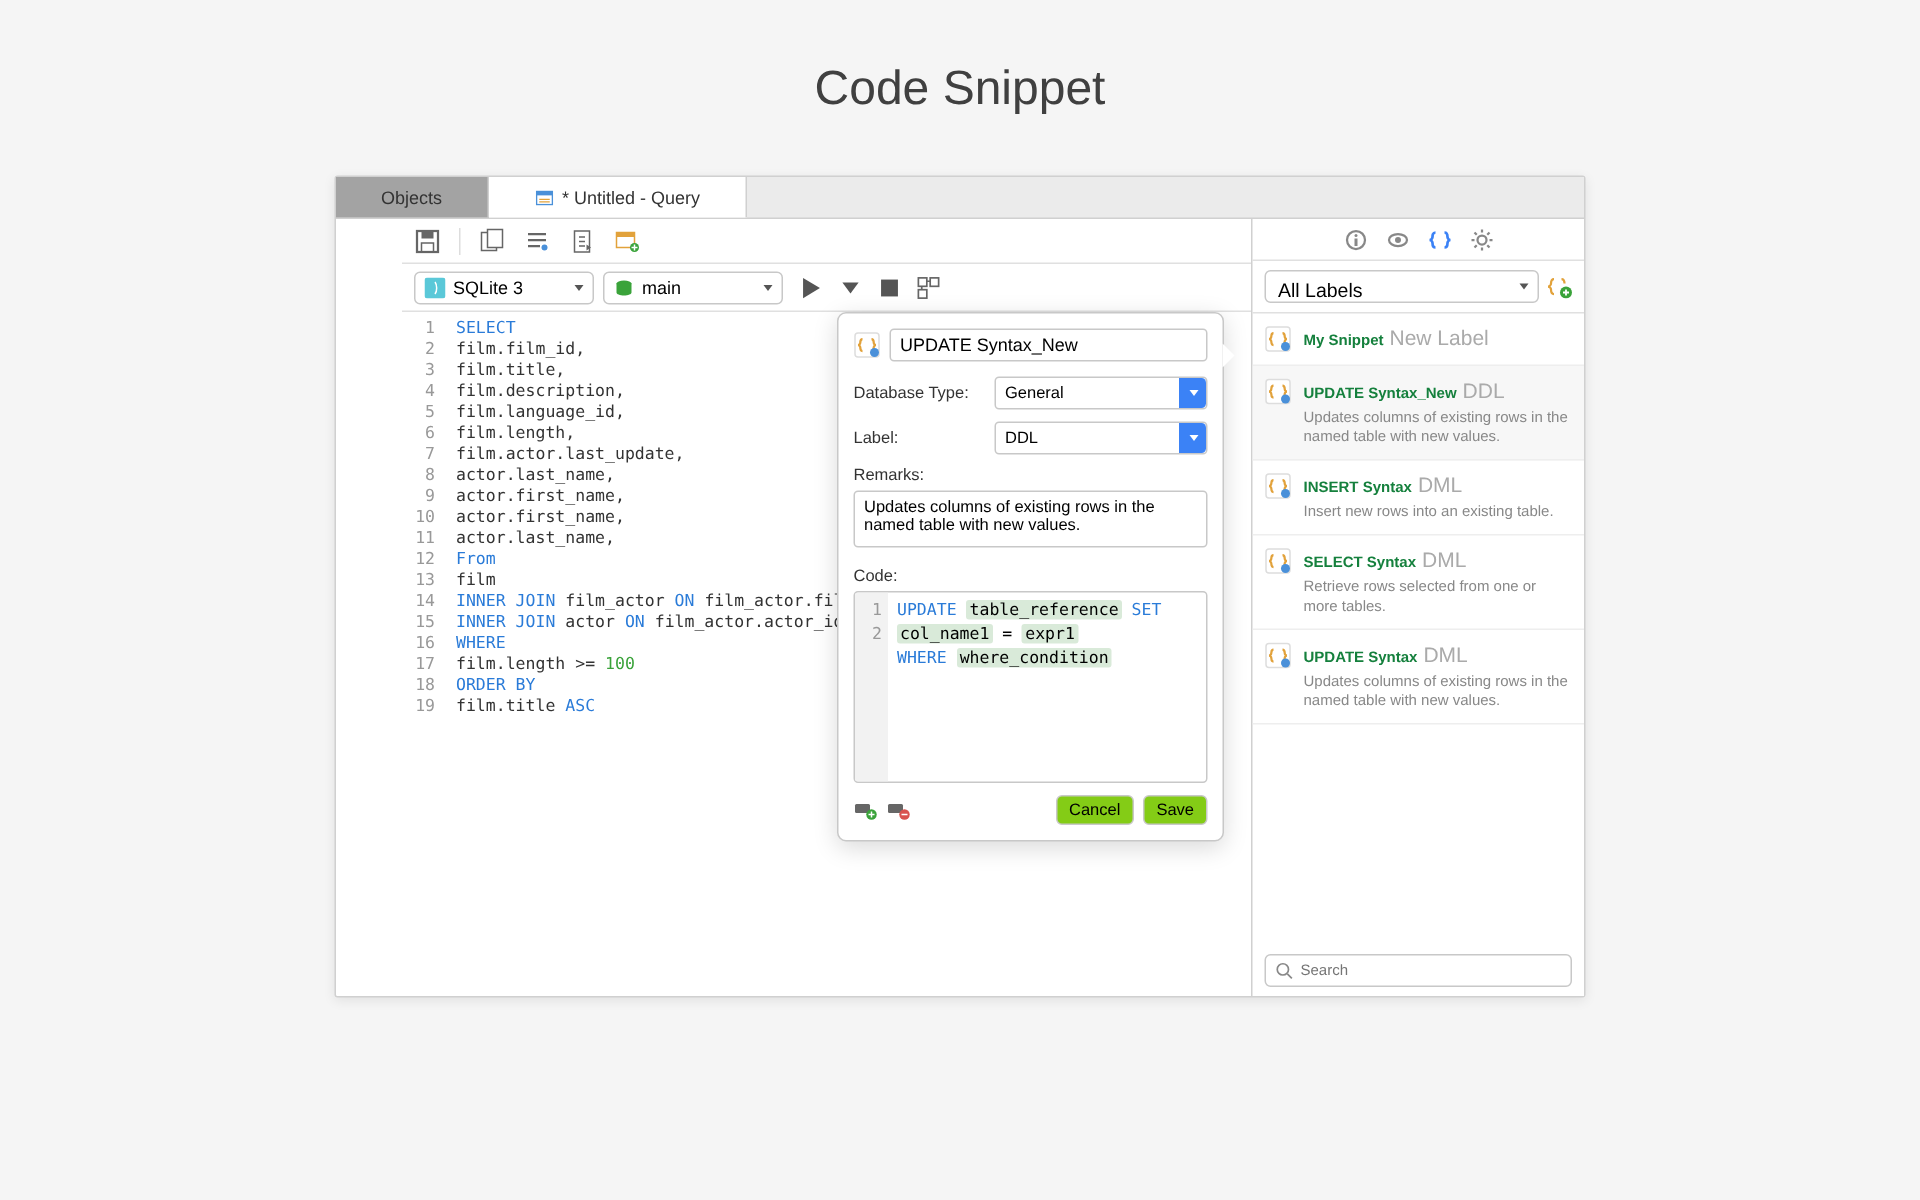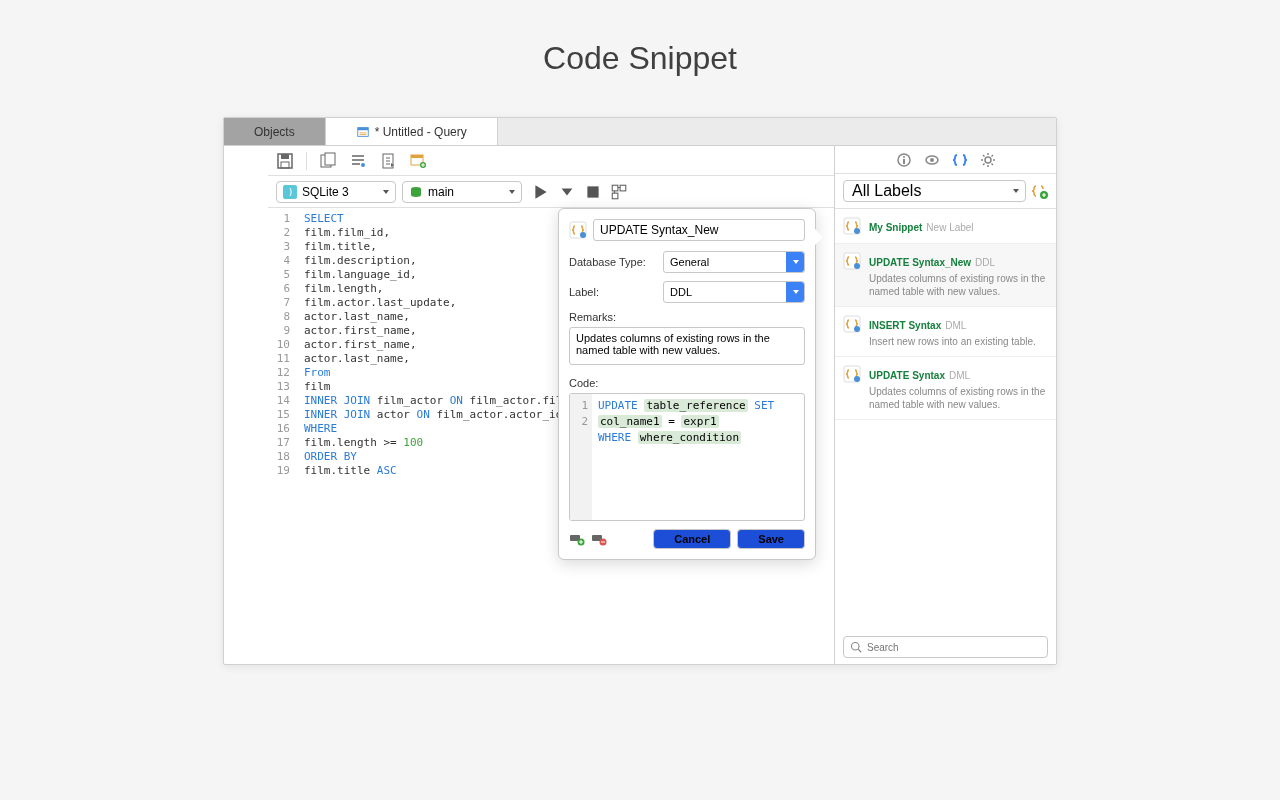--- a/index.html
+++ b/index.html
@@ -165,24 +165,24 @@
   gap: 6px;
   align-items: center;
   border-bottom: 1px solid #e0e0e0;
 }
 .labels-select {
   flex: 1;
   height: 22px;
   border: 1px solid #c8c8c8;
   border-radius: 4px;
   padding: 0 18px 0 8px;
-  font-size: 16px;
+  font-size: 13px;
   position: relative;
   display: flex;
-  align-items: center;
+  align-items: flex-end;
   cursor: pointer;
 }
 .labels-select::after {
   content: "";
   position: absolute;
   right: 6px;
   top: 8px;
   width: 0; height: 0;
   border-left: 3px solid transparent;
   border-right: 3px solid transparent;
@@ -212,21 +212,21 @@
   width: 18px;
   height: 18px;
 }
 .snippet-title {
   font-size: 10px;
   font-weight: 600;
   color: #15803d;
   display: inline;
 }
 .snippet-tag {
-  font-size: 10px;
+  font-size: 14px;
   color: #aaa;
   margin-left: 4px;
 }
 .snippet-desc {
   font-size: 10px;
   color: #888;
   margin-top: 2px;
   line-height: 13px;
 }
 .search-box {
@@ -376,27 +376,26 @@
   display: flex;
   justify-content: space-between;
   align-items: center;
   margin-top: 8px;
 }
 .pop-footer-left {
   display: flex;
   gap: 6px;
 }
 .pop-btn {
-  padding: 3px 20px;
+  padding: 3px 8px;
   font-size: 11px;
   border: 1px solid #c8c8c8;
   border-radius: 4px;
-  background: #1d4ed8;
-  cursor: pointer;
-  font-weight: bold;
+  background: #84cc16;
+  cursor: pointer;
 }
 .small-action-icon {
   width: 16px; height: 14px;
   cursor: pointer;
 }
 svg { display: block; }
 </style>
 </head>
 <body>
 
@@ -617,20 +616,27 @@
                 <path d="M6 5c-1.5 0-1.5 1.5-1.5 2.5S3.5 9 3 9c.5 0 1.5.5 1.5 1.5S4.5 13 6 13M12 5c1.5 0 1.5 1.5 1.5 2.5S14.5 9 15 9c-.5 0-1.5.5-1.5 1.5s0 2.5-1.5 2.5" stroke="#e2a23b" stroke-width="1.5" fill="none"></path>
                 <circle cx="14" cy="14" r="3" fill="#4a90d9"></circle>
               </svg>
             </span><span class="snippet-title">INSERT Syntax</span><span class="snippet-tag">DML</span><div class="snippet-desc">Insert new rows into an existing table.</div></div>
           <div class="snippet-item"><span class="snippet-item-icon">
               <svg viewBox="0 0 18 18">
                 <rect x="1" y="1" width="16" height="16" rx="2" fill="#fff" stroke="#ddd"></rect>
                 <path d="M6 5c-1.5 0-1.5 1.5-1.5 2.5S3.5 9 3 9c.5 0 1.5.5 1.5 1.5S4.5 13 6 13M12 5c1.5 0 1.5 1.5 1.5 2.5S14.5 9 15 9c-.5 0-1.5.5-1.5 1.5s0 2.5-1.5 2.5" stroke="#e2a23b" stroke-width="1.5" fill="none"></path>
                 <circle cx="14" cy="14" r="3" fill="#4a90d9"></circle>
               </svg>
+            </span><span class="snippet-title">SELECT Syntax</span><span class="snippet-tag">DML</span><div class="snippet-desc">Retrieve rows selected from one or more tables.</div></div>
+          <div class="snippet-item"><span class="snippet-item-icon">
+              <svg viewBox="0 0 18 18">
+                <rect x="1" y="1" width="16" height="16" rx="2" fill="#fff" stroke="#ddd"></rect>
+                <path d="M6 5c-1.5 0-1.5 1.5-1.5 2.5S3.5 9 3 9c.5 0 1.5.5 1.5 1.5S4.5 13 6 13M12 5c1.5 0 1.5 1.5 1.5 2.5S14.5 9 15 9c-.5 0-1.5.5-1.5 1.5s0 2.5-1.5 2.5" stroke="#e2a23b" stroke-width="1.5" fill="none"></path>
+                <circle cx="14" cy="14" r="3" fill="#4a90d9"></circle>
+              </svg>
             </span><span class="snippet-title">UPDATE Syntax</span><span class="snippet-tag">DML</span><div class="snippet-desc">Updates columns of existing rows in the named table with new values.</div></div>
         </div>
       <div class="search-box">
         <span>
           <svg width="12" height="12" viewBox="0 0 16 16">
               <circle cx="7" cy="7" r="5" fill="none" stroke="#888" stroke-width="1.5"></circle>
               <path d="M11 11l4 4" stroke="#888" stroke-width="1.5"></path>
             </svg>
         </span>
         <input type="text" placeholder="Search" style="">

